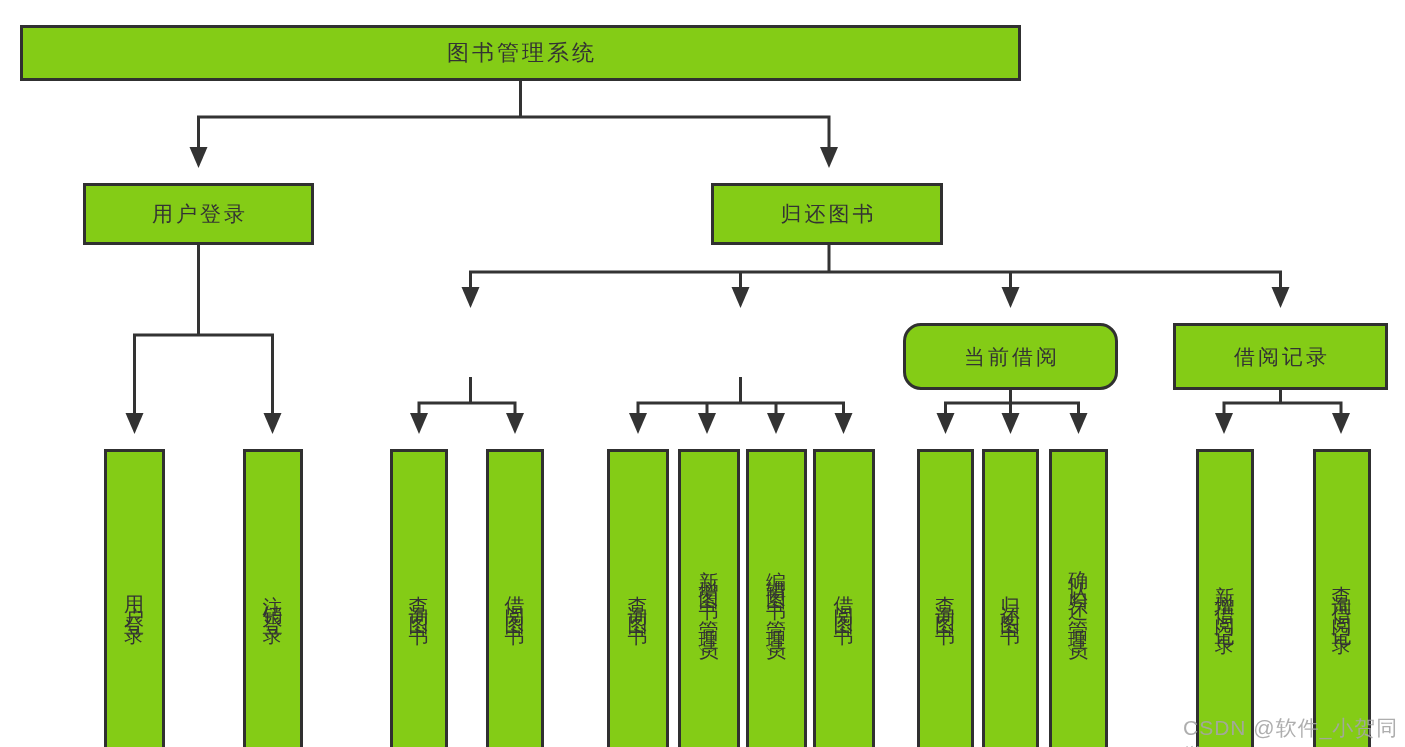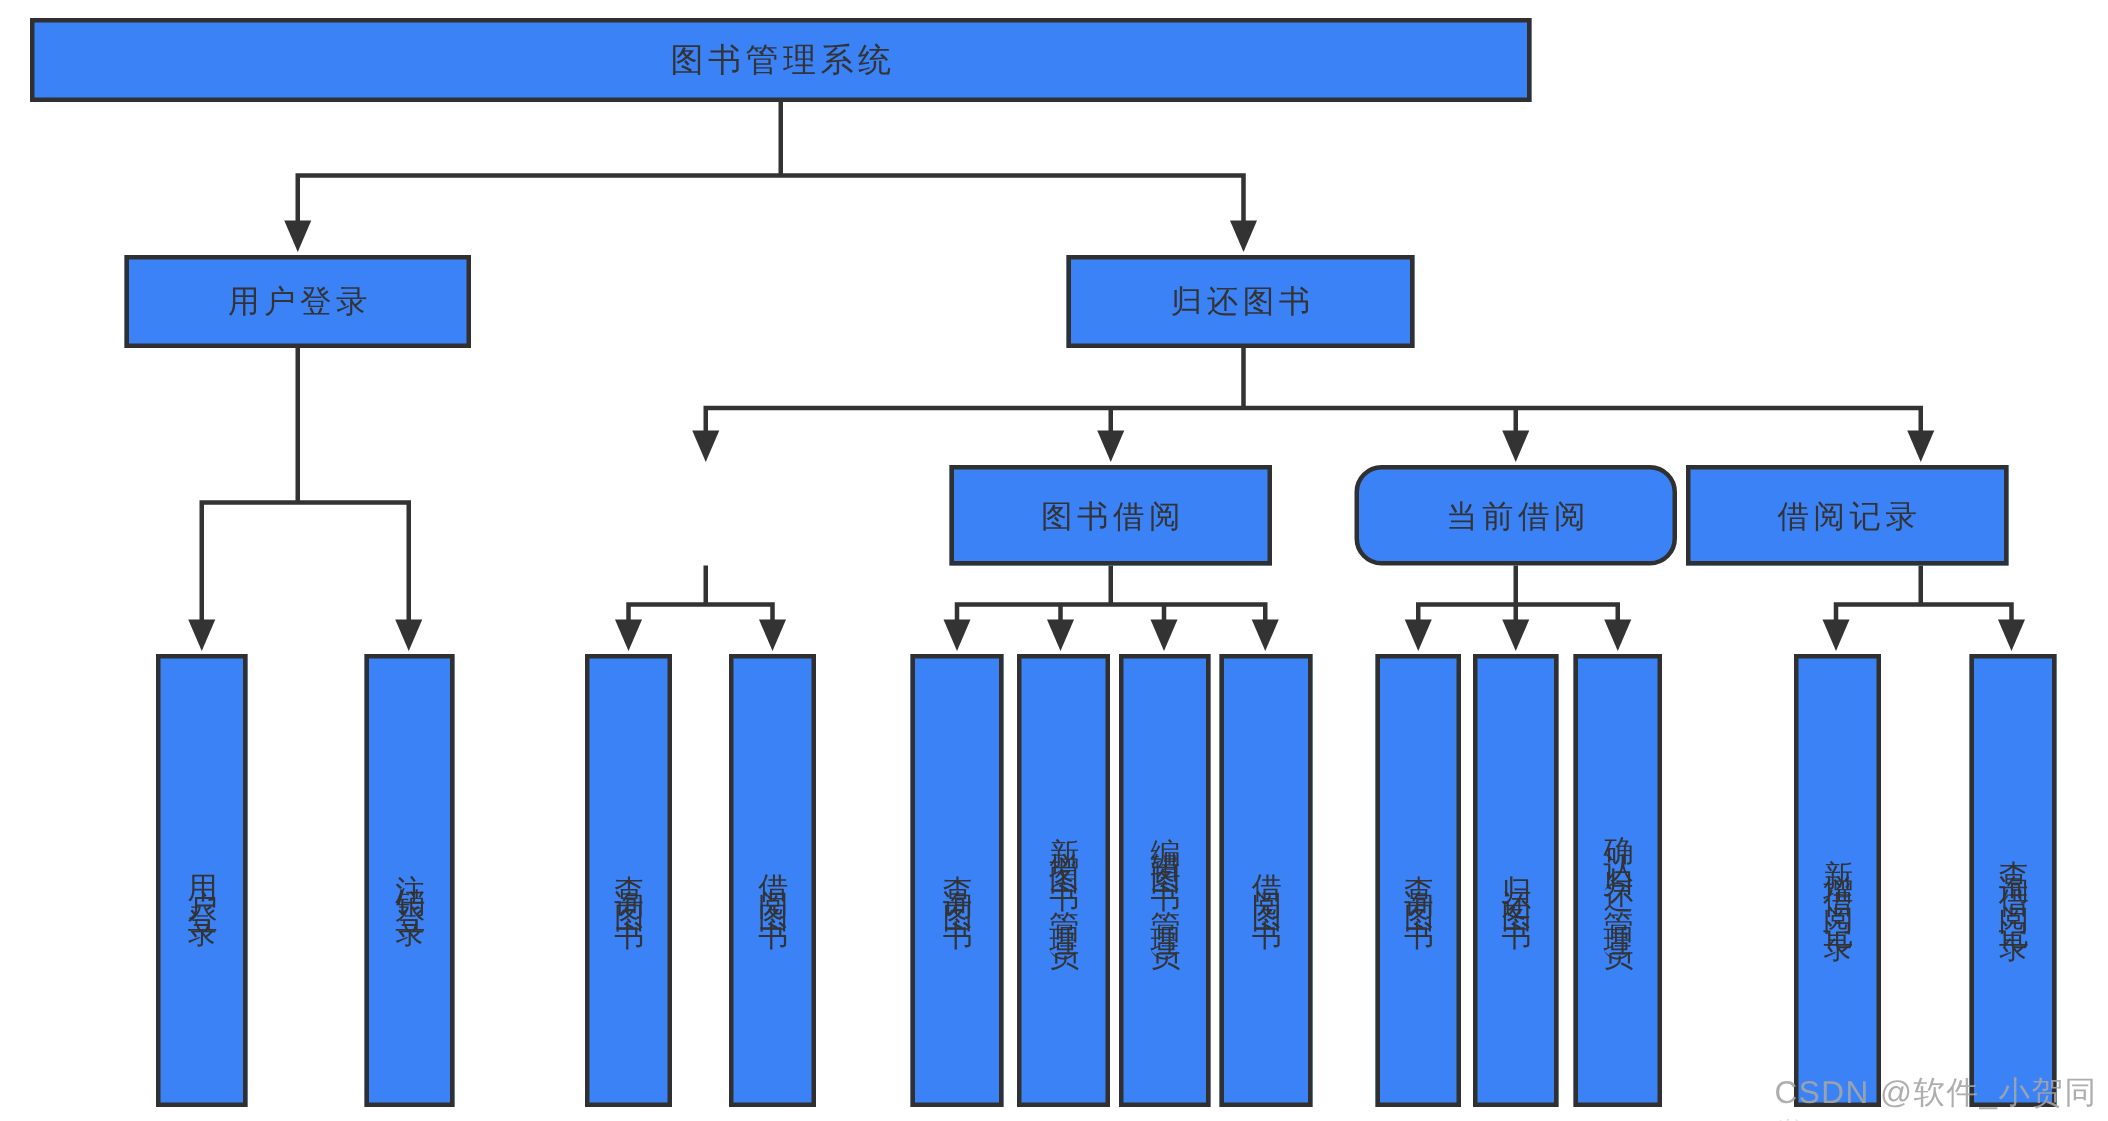--- a/index.html
+++ b/index.html
@@ -2,32 +2,32 @@
 <html><head>
 <meta charset="utf-8">
 <style>
   html,body{margin:0;padding:0;background:#ffffff;}
   #stage{
     position:relative;width:1405px;height:747px;background:#ffffff;overflow:hidden;
     font-family:"Liberation Sans","DejaVu Sans",sans-serif;color:#333333;
   }
   #connector-layer{position:absolute;left:0;top:0;width:1405px;height:747px;}
   .box{
-    position:absolute;box-sizing:border-box;background:#3b82f6;
+    position:absolute;box-sizing:border-box;background:#84cc16;
     border:3px solid #303030;display:flex;align-items:center;justify-content:center;
-    color:#333333;white-space:nowrap;
+    color:#333333;white-space:nowrap;margin-top:13px;
   }
   .h{font-size:21px;letter-spacing:3px;text-indent:3px;}
   #n-root{left:20px;top:12px;width:1001px;height:56px;font-size:22px;}
   #n-ulogin{left:83px;top:170px;width:231px;height:62px;}
   #n-bmgmt{left:711px;top:170px;width:232px;height:62px;}
   #n-nbr{left:363px;top:310px;width:215px;height:67px;}
   #n-bb{left:633px;top:310px;width:215px;height:67px;}
   #n-cb{left:903px;top:310px;width:215px;height:67px;border-radius:18px;}
-  #n-br{left:1124px;top:310px;width:215px;height:67px;}
+  #n-br{left:1173px;top:310px;width:215px;height:67px;}
   .v{
     writing-mode:vertical-rl;text-orientation:mixed;
     font-size:20px;letter-spacing:10px;line-height:1;
     top:436px;height:302px;white-space:nowrap;
   }
   #l-ulogin{left:104px;width:61px;}
   #l-logout{left:243px;width:60px;}
   #l-nbr-q{left:390px;width:58px;}
   #l-nbr-b{left:486px;width:58px;}
   #l-bb-q{left:607px;width:62px;}
@@ -87,21 +87,20 @@
       <polygon points="1215,413 1233,413 1224,434"></polygon>
       <polygon points="1332,413 1350,413 1341,434"></polygon>
     </g>
   </svg>
 
   <div class="box h" id="n-root">图书管理系统</div>
 
   <div class="box h" id="n-ulogin">用户登录</div>
   <div class="box h" id="n-bmgmt">归还图书</div>
 
-  <div class="box h" id="n-bb">图书借阅</div>
   <div class="box h" id="n-cb">当前借阅</div>
   <div class="box h" id="n-br">借阅记录</div>
 
   <div class="box v" id="l-ulogin">用户登录</div>
   <div class="box v" id="l-logout">注销登录</div>
 
   <div class="box v" id="l-nbr-q">查询图书</div>
   <div class="box v" id="l-nbr-b">借阅图书</div>
 
   <div class="box v" id="l-bb-q">查询图书</div>

